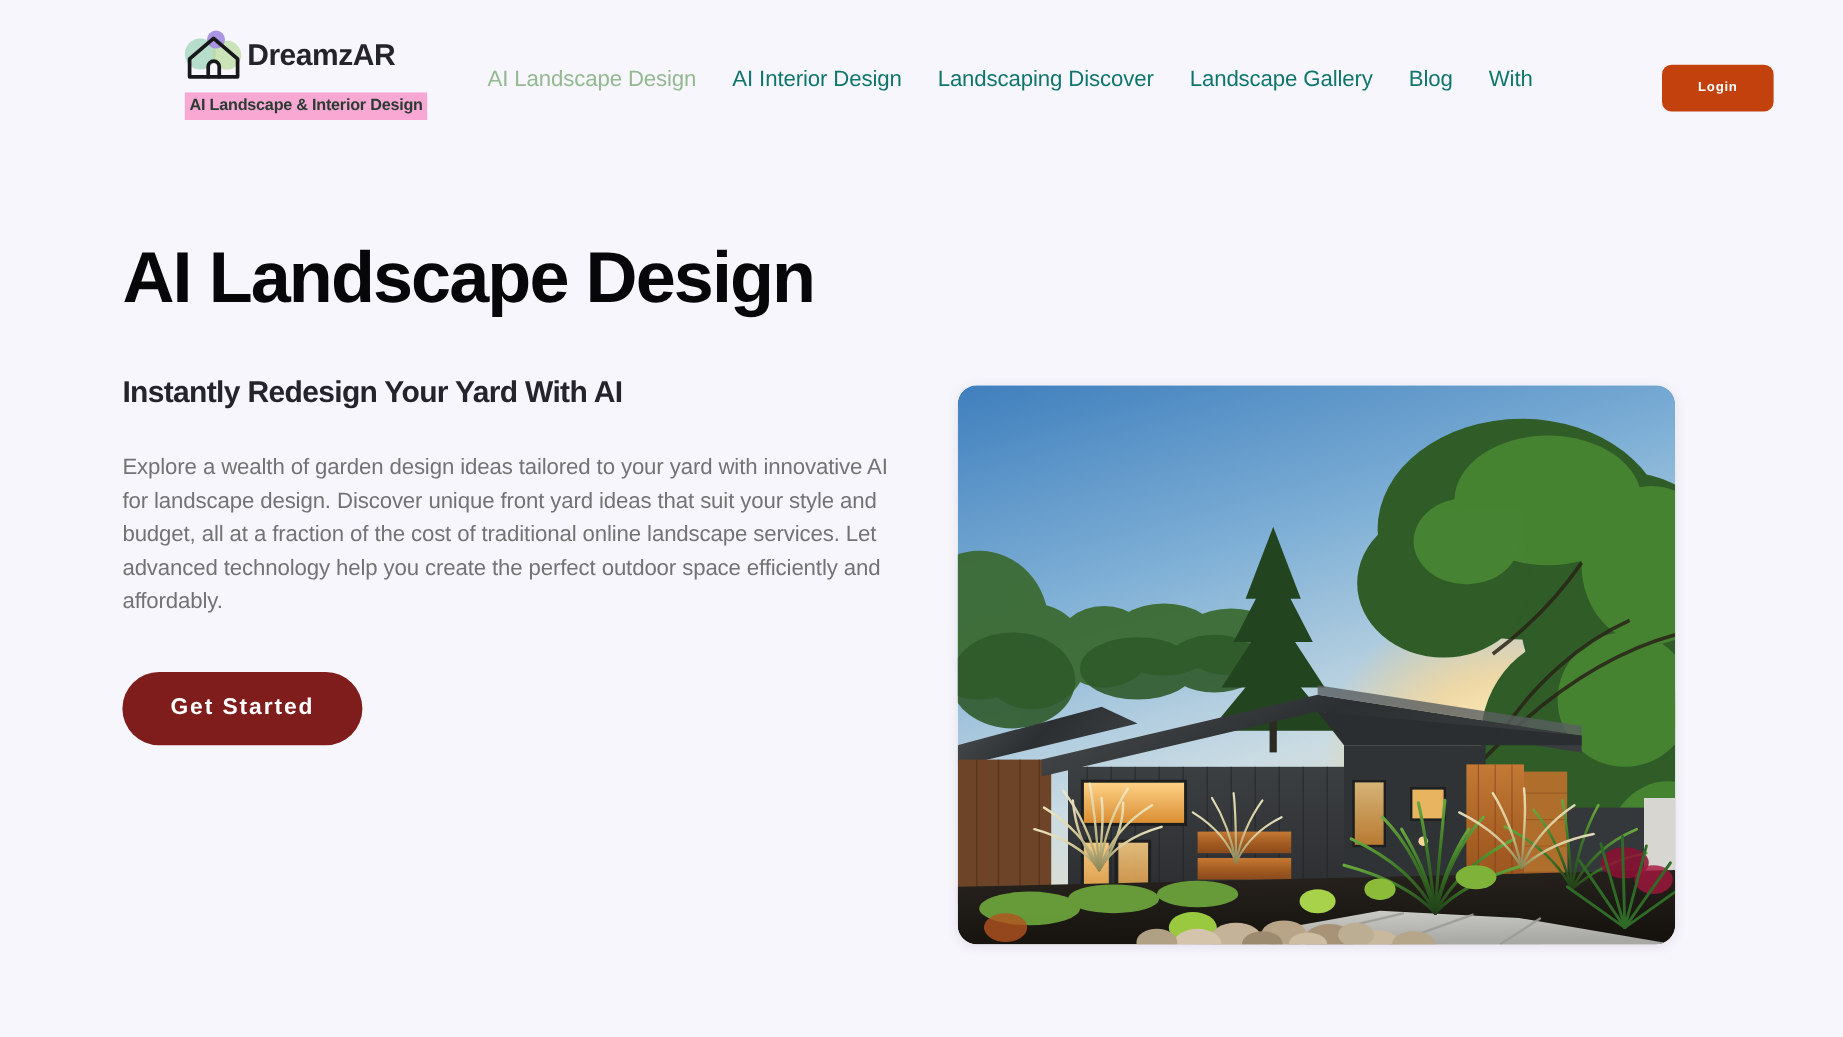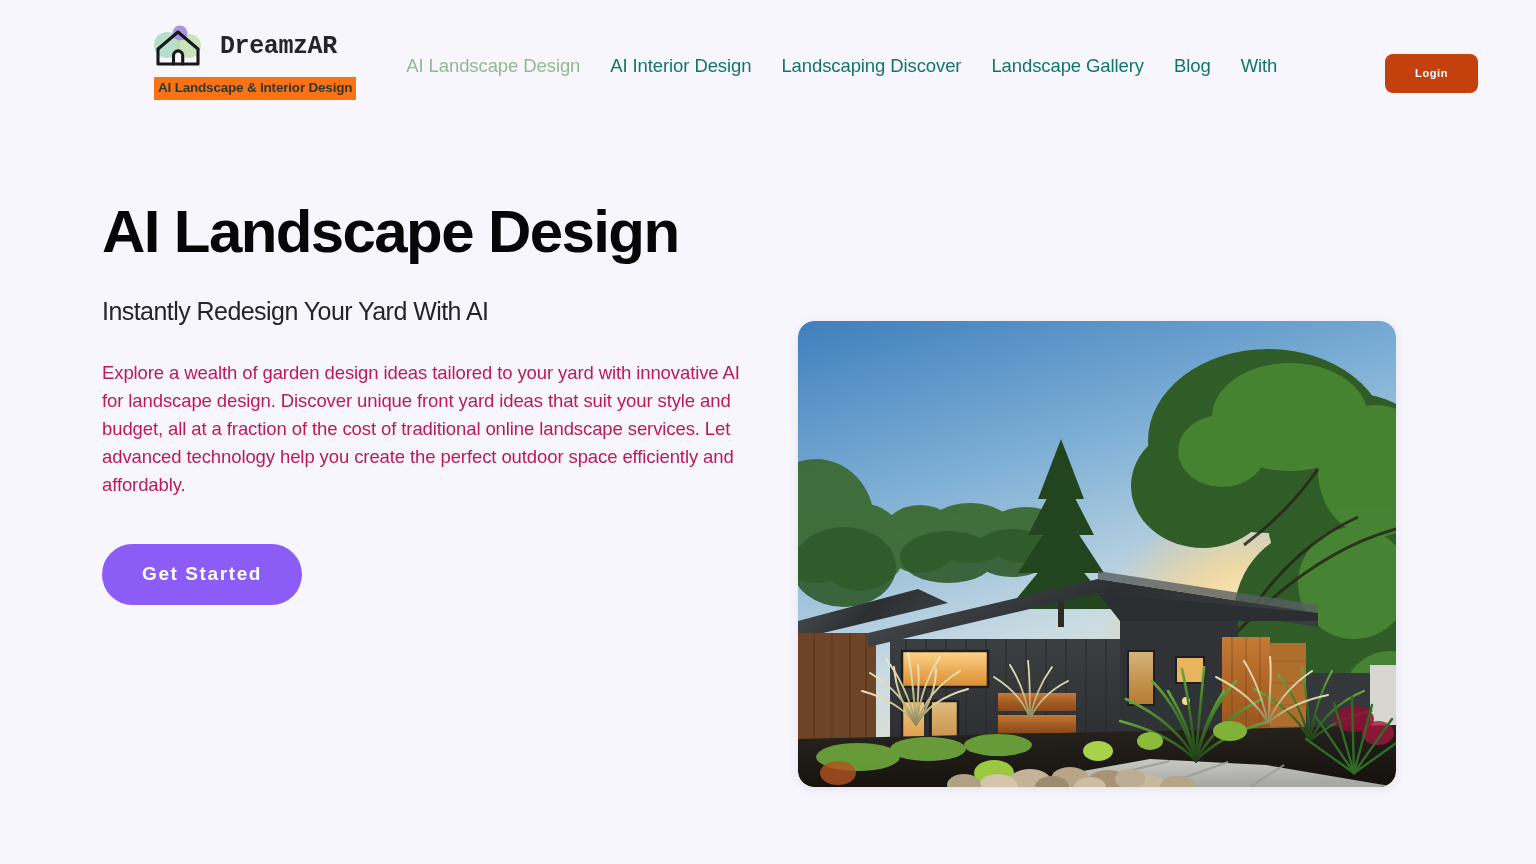--- a/index.html
+++ b/index.html
@@ -30,22 +30,21 @@
     display: flex;
     flex-direction: column;
     align-items: flex-start;
     flex: 0 0 auto;
     padding-top: 6px;
   }
 
   .brand-row {
     display: flex;
     align-items: center;
-    gap: 16px;
-    font-family: Liberation Mono, monospace;
+    gap: 2px;
   }
 
   .brand-mark {
     width: 52px;
     height: 44px;
     position: relative;
     flex: 0 0 auto;
   }
   .brand-mark svg { display: block; width: 52px; height: 44px; }
 
@@ -54,21 +53,21 @@
     font-weight: 700;
     letter-spacing: -0.4px;
     color: #24242b;
     line-height: 1;
     white-space: nowrap;
   }
 
   .brand-tagline {
     margin-top: 9px;
     margin-left: 2px;
-    background: #f97316;
+    background: #f9a8d4;
     color: #2b3b33;
     font-size: 13.5px;
     font-weight: 700;
     letter-spacing: -0.2px;
     line-height: 1.45;
     padding: 1px 4px 2px 4px;
     white-space: nowrap;
   }
 
   
@@ -128,41 +127,41 @@
   .hero-title {
     font-size: 60px;
     font-weight: 700;
     letter-spacing: -1.6px;
     line-height: 1.06;
     color: #07070a;
     white-space: nowrap;
   }
 
   .hero-subtitle {
-    margin-top: 32px;
+    margin-top: 48px;
     font-size: 25px;
-    font-weight: 400;
+    font-weight: 700;
     letter-spacing: -0.55px;
     line-height: 1.25;
     color: #24242c;
   }
 
   .hero-paragraph {
     margin-top: 32px;
     font-size: 18.5px;
     line-height: 1.52;
-    color: #be185d;
+    color: #737373;
     width: 645px;
     letter-spacing: -0.1px;
   }
 
   .cta-button {
     display: inline-block;
     margin-top: 45px;
-    background: #8b5cf6;
+    background: #7f1d1d;
     color: #ffffff;
     border: none;
     border-radius: 999px;
     font-family: "Liberation Sans", sans-serif;
     font-size: 19px;
     font-weight: 700;
     letter-spacing: 1.6px;
     padding: 19px 40px 20px 40px;
     cursor: pointer;
     white-space: nowrap;

